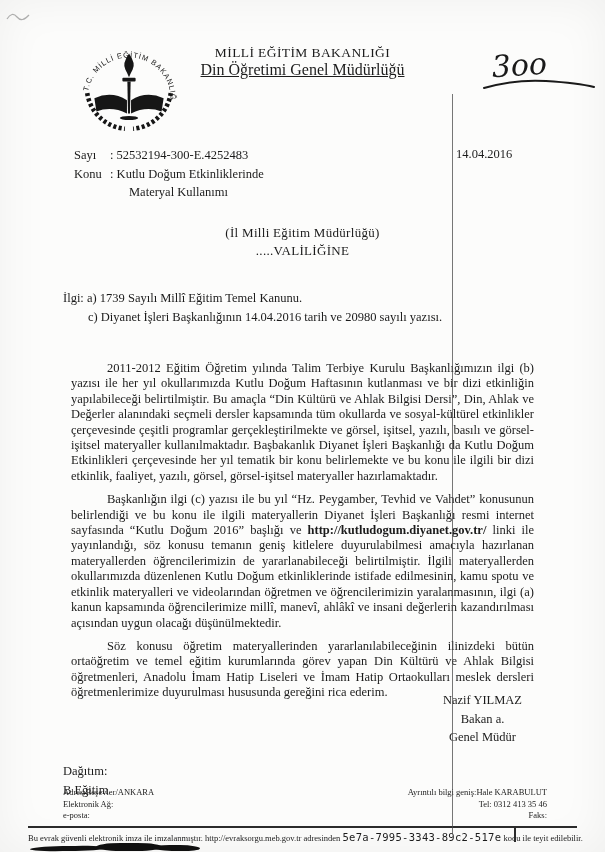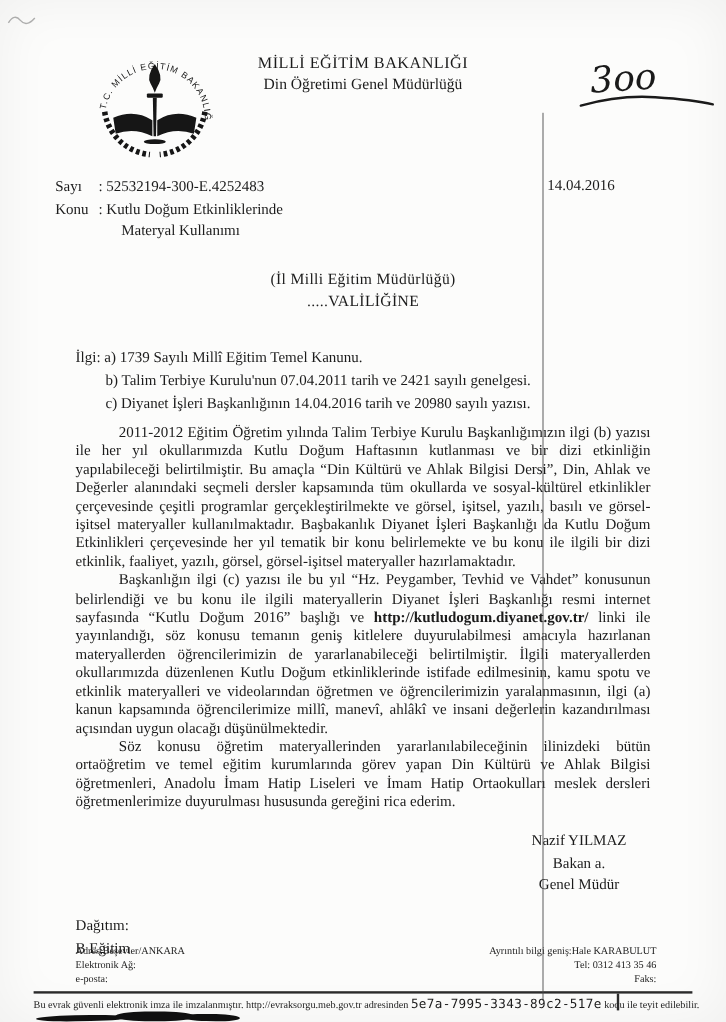--- a/index.html
+++ b/index.html
@@ -5,36 +5,36 @@
   html,body{margin:0;padding:0;background:#d9d9d9;}
   .page{
     position:relative;width:605px;height:852px;background:#fcfcfb;
     font-family:"Liberation Serif",serif;color:#1b1b1b;overflow:hidden;
     box-shadow:inset 0 0 45px rgba(0,0,0,0.05);
   }
   
   .header{position:absolute;top:44px;left:0;width:100%;text-align:center;line-height:17px;}
   .header .tc{font-size:12.5px;}
   .header .ministry{font-size:13.5px;letter-spacing:0.4px;}
-  .header .dept{font-size:13px;}
+  .header .dept{font-size:16px;text-decoration:underline;}
   .logo{position:absolute;left:74px;top:40px;}
   .stamp{position:absolute;left:480px;top:38px;}
   
-  .meta{position:absolute;left:46px;top:146px;font-size:12.5px;line-height:18.7px;}
+  .meta{position:absolute;left:74px;top:146px;font-size:12.5px;line-height:18.7px;}
   .meta .lbl{display:inline-block;width:36px;}
   .meta .konu2{padding-left:55px;}
   .date{position:absolute;left:456px;top:147px;font-size:12.5px;}
   
   .recipient{position:absolute;top:224px;left:0;width:100%;text-align:center;font-size:13px;line-height:18px;letter-spacing:0.3px;}
   
   .refs{position:absolute;left:63px;top:289px;font-size:12.5px;line-height:19px;}
   .refs .indent{padding-left:25px;}
   
   .body-text{position:absolute;left:63px;top:353px;width:479px;font-size:12.5px;line-height:15.4px;text-align:justify;}
-  .body-text p{margin:0;text-indent:36px;}
+  .body-text p{margin:8px;text-indent:36px;}
   .link-bold{font-weight:bold;}
   
   .signature{position:absolute;left:405px;top:691px;width:155px;text-align:center;font-size:12.5px;line-height:18.5px;}
   
   .distribution{position:absolute;left:63px;top:762px;font-size:12.5px;line-height:19px;}
   
   .footer-left{position:absolute;left:63px;top:787px;font-size:8.5px;line-height:11.5px;color:#222;}
   .footer-right{position:absolute;right:58px;top:787px;text-align:right;font-size:8.5px;line-height:11.5px;color:#222;}
   .verify{position:absolute;left:28px;top:826px;width:549px;border-top:2px solid #2b2b2b;padding-top:3px;font-size:8.5px;white-space:nowrap;color:#1b1b1b;}
   .verify .code{font-family:"DejaVu Sans Mono",monospace;font-size:10.5px;letter-spacing:0.3px;}
@@ -103,21 +103,20 @@
   <div class="recipient">
     <div>(İl Milli Eğitim Müdürlüğü)</div>
     <div>.....VALİLİĞİNE</div>
   </div>
 
   <div class="refs">
     <div>
       <span>İlgi:</span>
       <span>a) 1739 Sayılı Millî Eğitim Temel Kanunu.</span>
     </div>
-    <div class="indent">b) Talim Terbiye Kurulu'nun 07.04.2011 tarih ve 2421 sayılı genelgesi.</div>
     <div class="indent">c) Diyanet İşleri Başkanlığının 14.04.2016 tarih ve 20980 sayılı yazısı.</div>
   </div>
 
   <div class="body-text">
     <p>2011-2012 Eğitim Öğretim yılında Talim Terbiye Kurulu Başkanlığımızın ilgi (b) yazısı ile her yıl okullarımızda Kutlu Doğum Haftasının kutlanması ve bir dizi etkinliğin yapılabileceği belirtilmiştir. Bu amaçla “Din Kültürü ve Ahlak Bilgisi Dersi”, Din, Ahlak ve Değerler alanındaki seçmeli dersler kapsamında tüm okullarda ve sosyal-kültürel etkinlikler çerçevesinde çeşitli programlar gerçekleştirilmekte ve görsel, işitsel, yazılı, basılı ve görsel-işitsel materyaller kullanılmaktadır. Başbakanlık Diyanet İşleri Başkanlığı da Kutlu Doğum Etkinlikleri çerçevesinde her yıl tematik bir konu belirlemekte ve bu konu ile ilgili bir dizi etkinlik, faaliyet, yazılı, görsel, görsel-işitsel materyaller hazırlamaktadır.</p>
     <p><span>Başkanlığın ilgi (c) yazısı ile bu yıl “Hz. Peygamber, Tevhid ve Vahdet” konusunun belirlendiği ve bu konu ile ilgili materyallerin Diyanet İşleri Başkanlığı resmi internet sayfasında “Kutlu Doğum 2016” başlığı ve </span><span class="link-bold">http://kutludogum.diyanet.gov.tr/</span><span> linki ile yayınlandığı, söz konusu temanın geniş kitlelere duyurulabilmesi amacıyla hazırlanan materyallerden öğrencilerimizin de yararlanabileceği belirtilmiştir. İlgili materyallerden okullarımızda düzenlenen Kutlu Doğum etkinliklerinde istifade edilmesinin, kamu spotu ve etkinlik materyalleri ve videolarından öğretmen ve öğrencilerimizin yaralanmasının, ilgi (a) kanun kapsamında öğrencilerimize millî, manevî, ahlâkî ve insani değerlerin kazandırılması açısından uygun olacağı düşünülmektedir.</span></p>
     <p>Söz konusu öğretim materyallerinden yararlanılabileceğinin ilinizdeki bütün ortaöğretim ve temel eğitim kurumlarında görev yapan Din Kültürü ve Ahlak Bilgisi öğretmenleri, Anadolu İmam Hatip Liseleri ve İmam Hatip Ortaokulları meslek dersleri öğretmenlerimize duyurulması hususunda gereğini rica ederim.</p>
   </div>
 
   <div class="signature">

